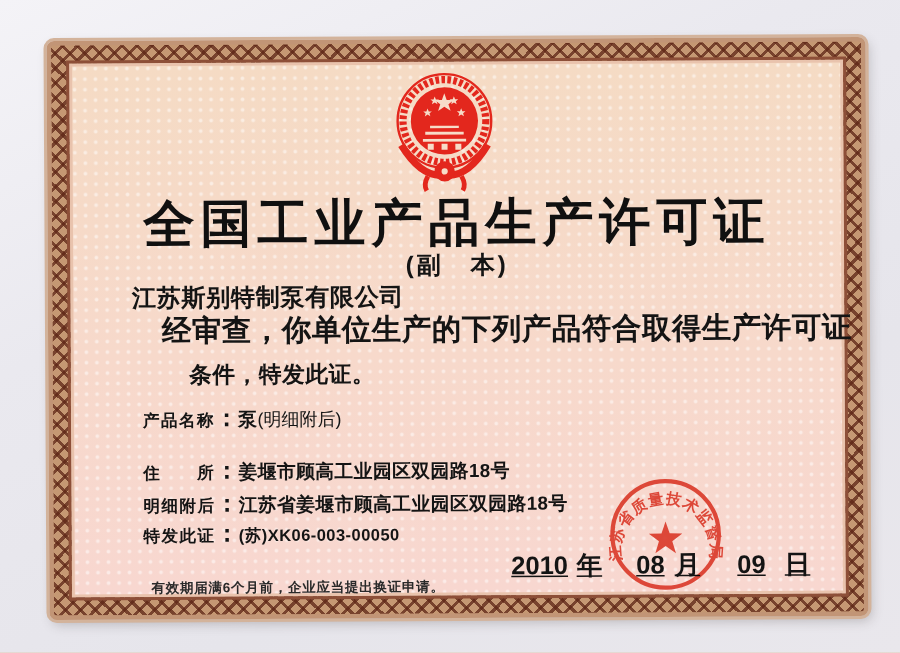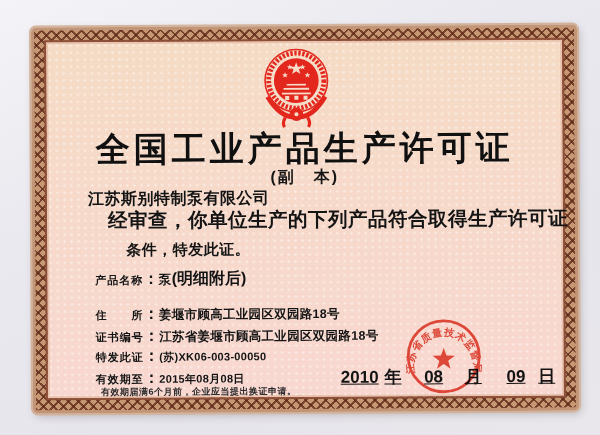--- a/index.html
+++ b/index.html
@@ -53,30 +53,30 @@
   
   .field-row{white-space:nowrap;}
   .field-label{font-size:11px;font-weight:bold;letter-spacing:1px;}
   .field-colon{font-size:15.5px;font-weight:bold;}
   .field-value{font-size:12.5px;font-weight:bold;letter-spacing:.3px;}
   .row-product{left:63px;top:242px;}
   .row-addr   {left:63px;top:277px;}
   .row-prod-addr{left:63px;top:299px;}
   .row-certno {left:63px;top:319px;}
   .row-expiry {left:63px;top:341px;}
-  .value-note{font-size:16px;font-weight:bold;}
+  .value-note{font-size:12px;font-weight:normal;}
   .row-certno .field-value,.row-expiry .field-value{font-size:11px;}
   
   .footnote{left:68px;top:359px;font-size:9px;font-weight:bold;letter-spacing:.5px;color:#2a2a2a;}
   
   .date-row{left:308px;top:340px;font-size:17px;font-weight:bold;white-space:nowrap;z-index:2;}
   .date-row span{display:inline-block;text-decoration:underline;}
   .d-year{margin-right:1px;}
   .d-yearu{margin-right:18px;}
-  .d-month{margin-right:17px;}
+  .d-month{margin-right:2px;}
   .d-monthu{margin-right:20px;}
   .d-day{margin-right:8px;}
   
   .seal{left:372px;top:292px;width:78px;height:78px;z-index:3;opacity:.88;mix-blend-mode:multiply;}
 </style>
 </head>
 <body>
 
 <div class="scan-sheet">
   <div class="certificate">
@@ -124,30 +124,27 @@
 
       <div class="abs field-row row-product">
         <span class="field-label">产品名称</span><span class="field-colon">：</span><span class="field-value">泵</span><span class="value-note">(明细附后)</span>
       </div>
 
       <div class="abs field-row row-addr">
         <span class="field-label">住　　所</span><span class="field-colon">：</span><span class="field-value">姜堰市顾高工业园区双园路18号</span>
       </div>
 
       <div class="abs field-row row-prod-addr">
-        <span class="field-label">证书编号</span><span class="field-colon">：</span><span class="field-value">江苏省姜堰市顾高工业园区双园路18号</span>
+        <span class="field-label">明细附后</span><span class="field-colon">：</span><span class="field-value">江苏省姜堰市顾高工业园区双园路18号</span>
       </div>
 
       <div class="abs field-row row-certno">
         <span class="field-label">特发此证</span><span class="field-colon">：</span><span class="field-value">(苏)XK06-003-00050</span>
       </div>
 
-      <div class="abs field-row row-expiry">
-        <span class="field-label">有效期至</span><span class="field-colon">：</span><span class="field-value">2015年08月08日</span>
-      </div>
 
       <div class="abs footnote">有效期届满6个月前，企业应当提出换证申请。</div>
 
       <div class="abs date-row">
         <span class="d-year">2010</span>
         <span class="d-yearu">年</span>
         <span class="d-month">08</span>
         <span class="d-monthu">月</span>
         <span class="d-day">09</span>
         <span class="d-dayu">日</span>

